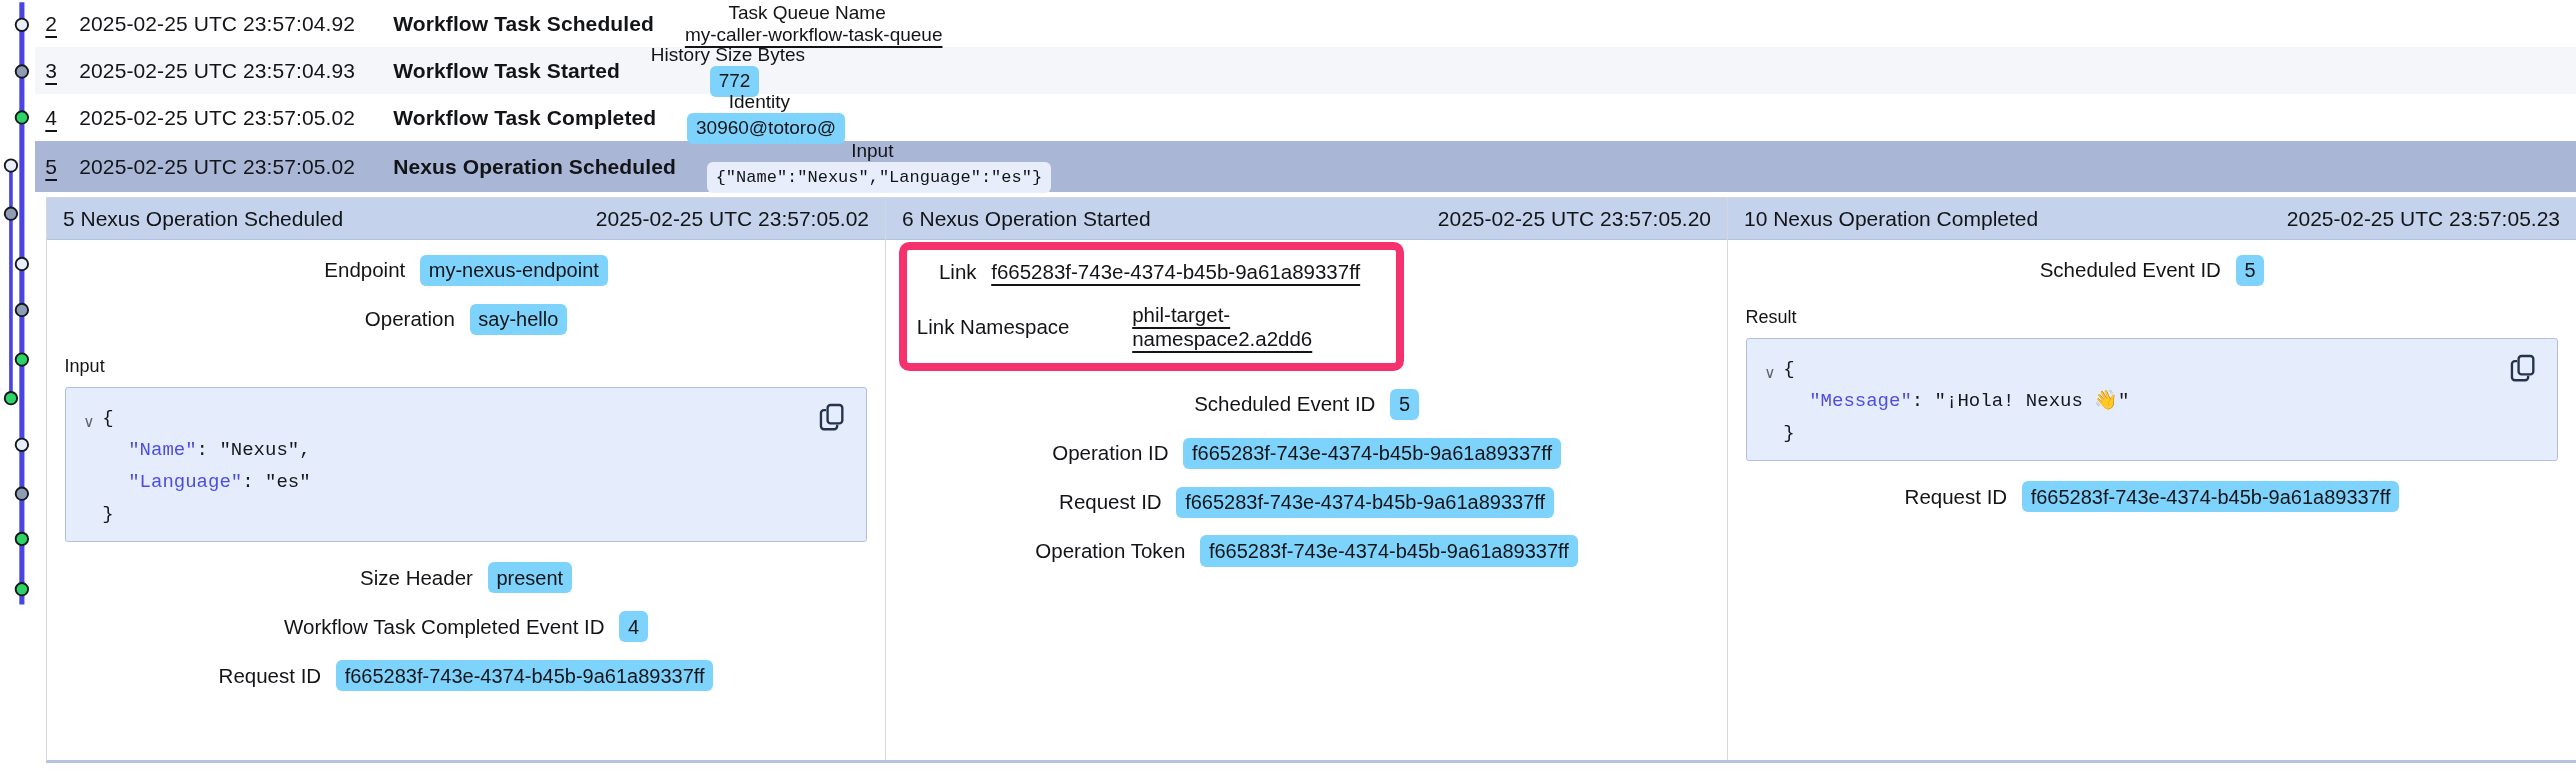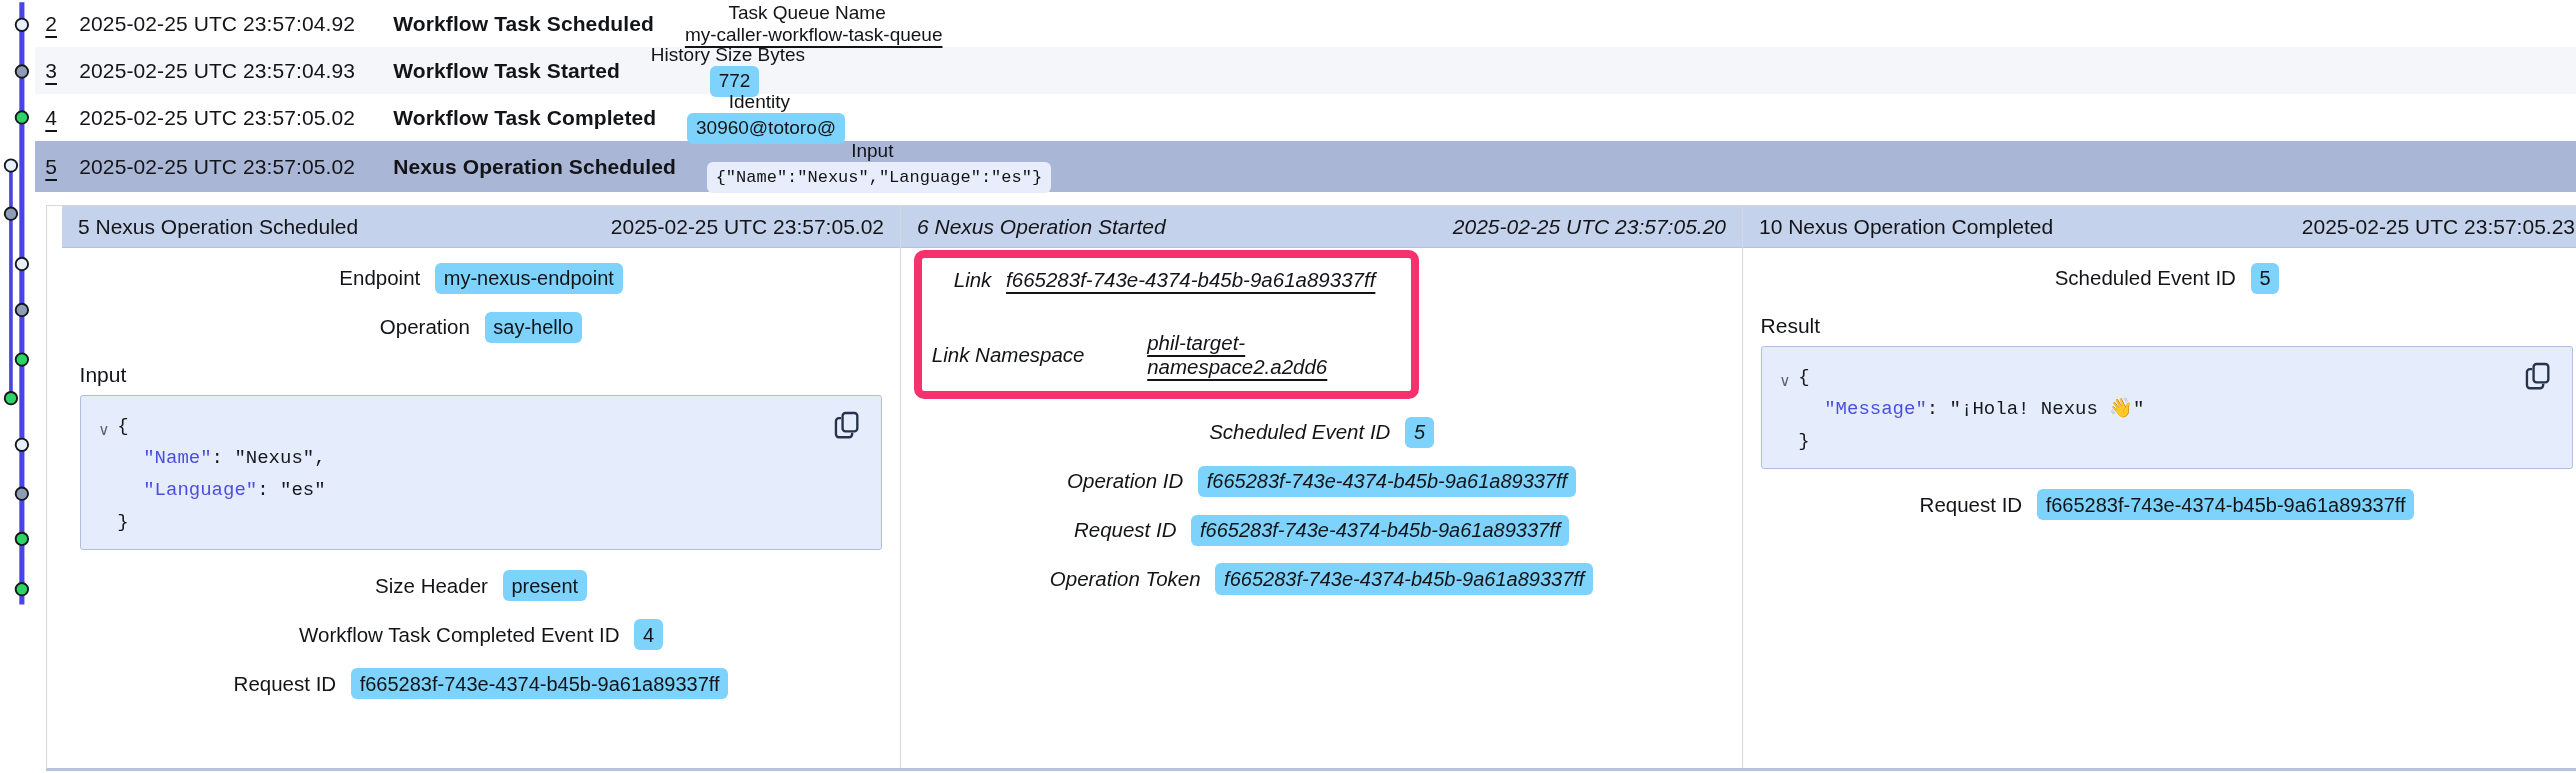--- a/index.html
+++ b/index.html
@@ -18,43 +18,43 @@
   .row-num { width:34px; margin-left:10.3px; flex:0 0 auto; }
   .row-ts { width:314px; flex:0 0 auto; letter-spacing:0.1px; }
   .row-name { font-weight:700; letter-spacing:0.1px; }
   .row-meta { margin-left:31px; display:flex; align-items:center; font-size:19px;flex-direction:column; }
   .meta-label { margin-right:13.2px; }
   .lnk { color:#131417; text-decoration:underline; text-decoration-thickness:1.8px; text-underline-offset:5.1px; cursor:pointer; }
   .badge { background:#7dd3fc; border-radius:5.9px; padding:4.4px 8.8px; line-height:1.2; display:inline-block; }
   .chip { background:#e7edfb; border-radius:5.9px; padding:5.9px 8.8px; font-family:"Liberation Mono",monospace; font-size:17px; display:inline-block; }
 
   
-  #panels { position:absolute; left:46px; top:205px; width:2530px; height:566px; display:flex;
-            border:0.7px solid #d4d7dd; border-bottom:3.7px solid #b6c3de; border-right:none; background:#fff;padding-left:15px; }
+  #panels { position:absolute; left:46px; top:197px; width:2530px; height:566px; display:flex;
+            border:0.7px solid #d4d7dd; border-bottom:3.7px solid #b6c3de; border-right:none; background:#fff; }
   .panel { flex:0 0 auto; display:flex; flex-direction:column; border-right:0.7px solid #d4d7dd; overflow:hidden; }
-  .panel:nth-child(1){ width:839px; } .panel:nth-child(2){ width:842px;font-style:italic; } .panel:nth-child(3){ width:848px; border-right:none; }
+  .panel:nth-child(1){ width:839px; } .panel:nth-child(2){ width:842px; } .panel:nth-child(3){ width:848px; border-right:none; }
   .panel-header { height:42px; flex:0 0 auto; background:#c4d2ec; display:flex; align-items:center; justify-content:space-between;
                   padding:0 16px; font-size:21px; border-bottom:0.7px solid #b3c2e0; }
   .panel-body { flex:1; padding:14.7px 17.6px 0; overflow:hidden; }
   .field { display:flex; align-items:center; min-height:28px; margin-bottom:17.6px; font-size:20.5px;justify-content:center; }
   .flabel { margin-right:14.7px; white-space:nowrap; }
   .field .badge { font-size:20px; padding:3.7px 8.8px; }
   .field .lnk { font-size:20.5px; }
-  .code-label { font-size:21px; min-height:28px; display:flex; align-items:center; }
+  .code-label { font-size:18px; min-height:28px; display:flex; align-items:center; }
   .codeblock { position:relative; background:#e5ecfc; border:1.5px solid #aebfdf; border-radius:2.9px;
                margin:5.9px 0 20.5px; padding:14.7px 88px 10.3px 17.6px; font-family:"Liberation Mono",monospace;
                font-size:19px; line-height:32px; color:#16181d; }
   .cl { position:relative; white-space:pre; }
   .cl .chev { position:absolute; left:0; top:3.7px; font-size:15.4px; color:#5f636b; font-family:"Liberation Sans",sans-serif; }
   .ind0 { padding-left:19px; } .ind1 { padding-left:45px; }
   .key { color:#4d4ee0; }
   .copy-btn { position:absolute; top:14.7px; right:19px; width:31px; height:34px; cursor:pointer; background:none; border:none; padding:0; }
   .pinkbox { border:8px solid #f5326e; border-radius:10.3px; margin:-13.2px 0 17.6px -5.1px; padding:8.8px 13.2px 11.7px 10.3px; width:505px; }
   .pinkbox .field:last-child { margin-bottom:0;gap:48px; }
-  .pinkbox .field { margin-bottom:37px; }
+  .pinkbox .field { margin-bottom:17px; }
 </style>
 </head>
 <body>
 
 <div id="app">
   <svg id="timeline-svg" width="35" height="773" viewBox="0 0 48 1054">
       <line x1="30" x2="30" y1="0" y2="826" stroke="#4944e2" stroke-width="7"></line>
       <line x1="15" x2="15" y1="224" y2="543" stroke="#4944e2" stroke-width="5"></line>
       <circle cx="30" cy="31" r="8.5" fill="#e9eefb" stroke="#15181d" stroke-width="2.6"></circle>
       <circle cx="30" cy="95" r="8.5" fill="#8e9cb4" stroke="#15181d" stroke-width="2.6"></circle>

